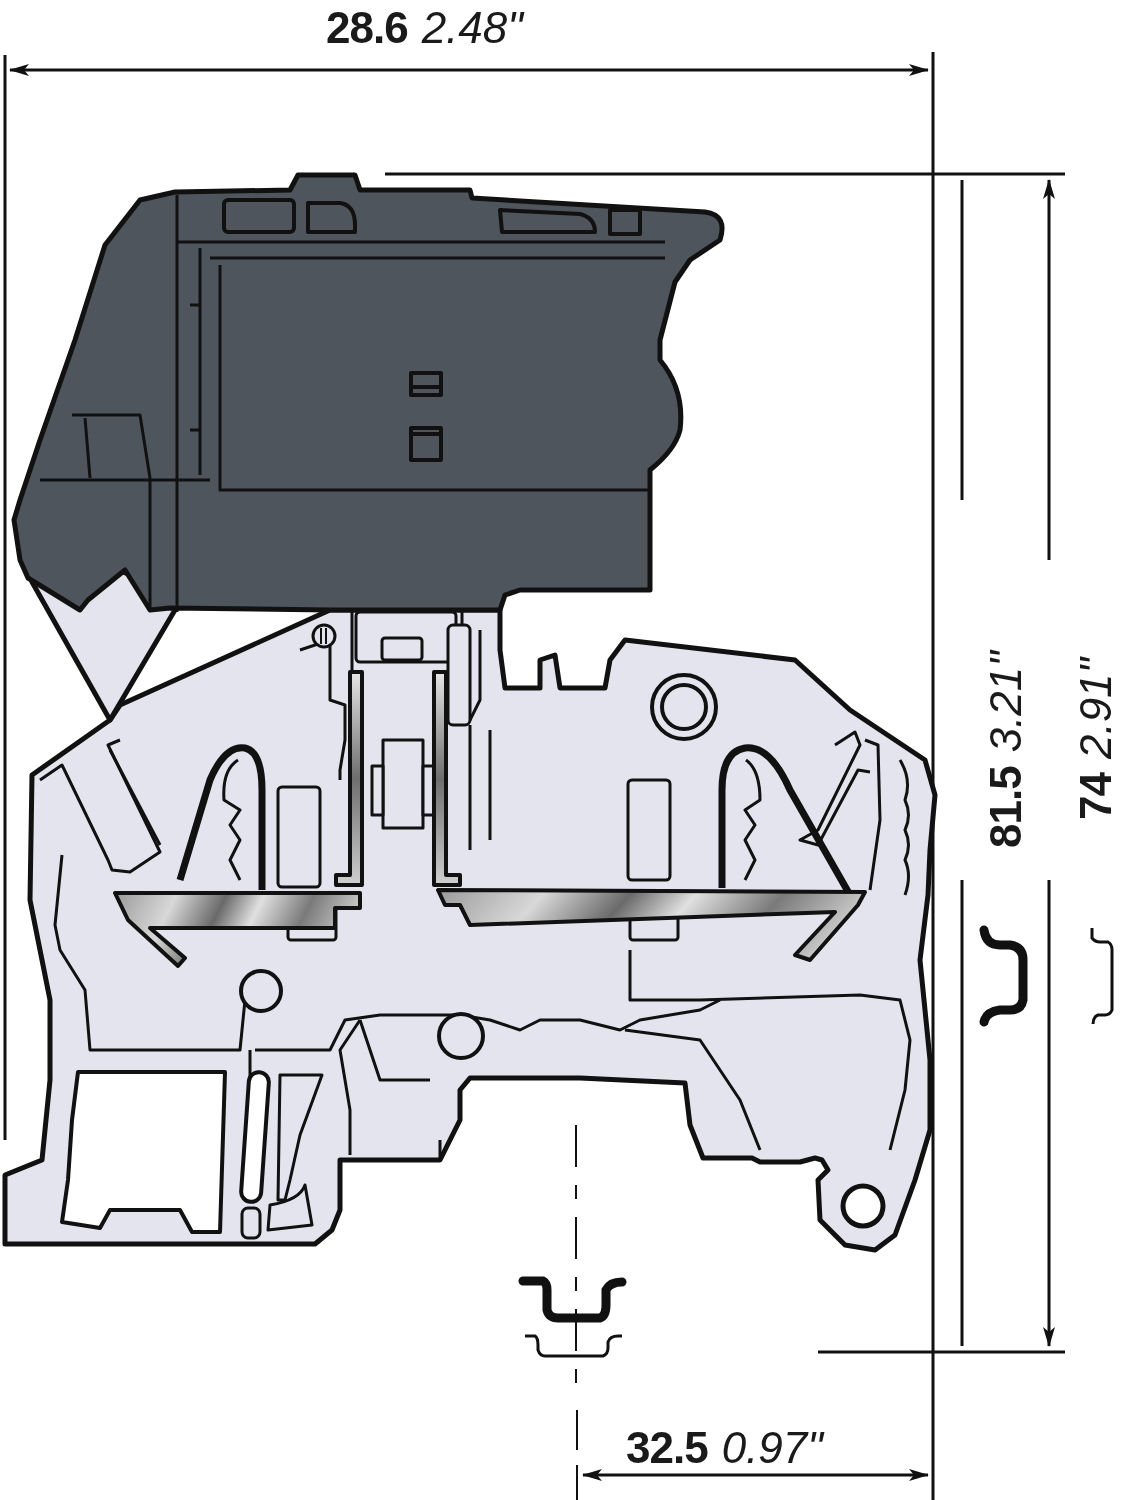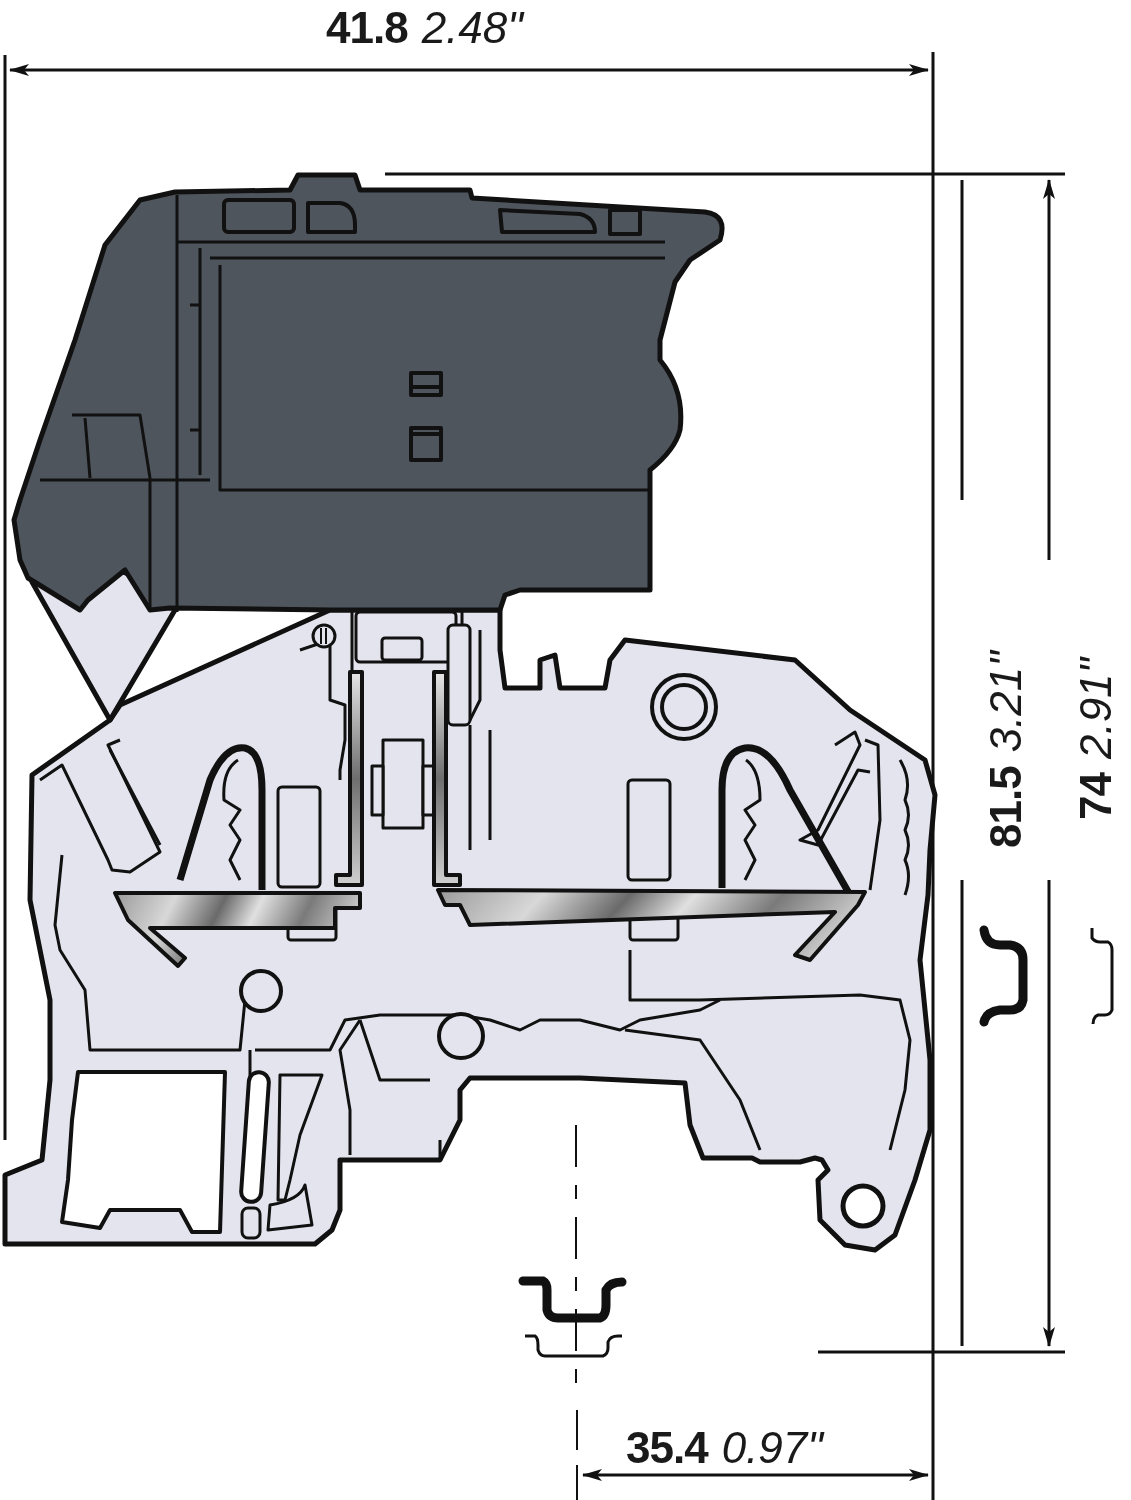--- a/index.html
+++ b/index.html
@@ -182,26 +182,26 @@
   </g>
   <g fill="none" stroke="#111" stroke-width="3">
 
     <path d="M 525,1336 L 535,1336 Q 538,1338 538,1345 L 538,1350 Q 540,1356 545,1356 L 603,1356 Q 608,1354 608,1348 L 608,1342 Q 610,1336 618,1336 L 622,1336"></path>
 
     <path d="M 1092,928 L 1092,938 Q 1095,942 1100,942 L 1108,942 Q 1112,944 1112,950 L 1112,1010 Q 1110,1015 1105,1015 L 1098,1015 Q 1093,1017 1093,1024"></path>
   </g>
 </svg>
 
 <div id="dim-width" class="dim-label">
-  <span class="mm">41.8</span><span class="in">2.48"</span>
+  <span class="mm">28.6</span><span class="in">2.48"</span>
 </div>
 
 <div id="dim-height-total" class="dim-label vert">
   <span class="mm">81.5</span><span class="in">3.21"</span>
 </div>
 
 <div id="dim-height-rail" class="dim-label vert">
   <span class="mm">74</span><span class="in">2.91"</span>
 </div>
 
 <div id="dim-pitch" class="dim-label">
-  <span class="mm">35.4</span><span class="in">0.97"</span>
+  <span class="mm">32.5</span><span class="in">0.97"</span>
 </div>
 
 </body></html>

